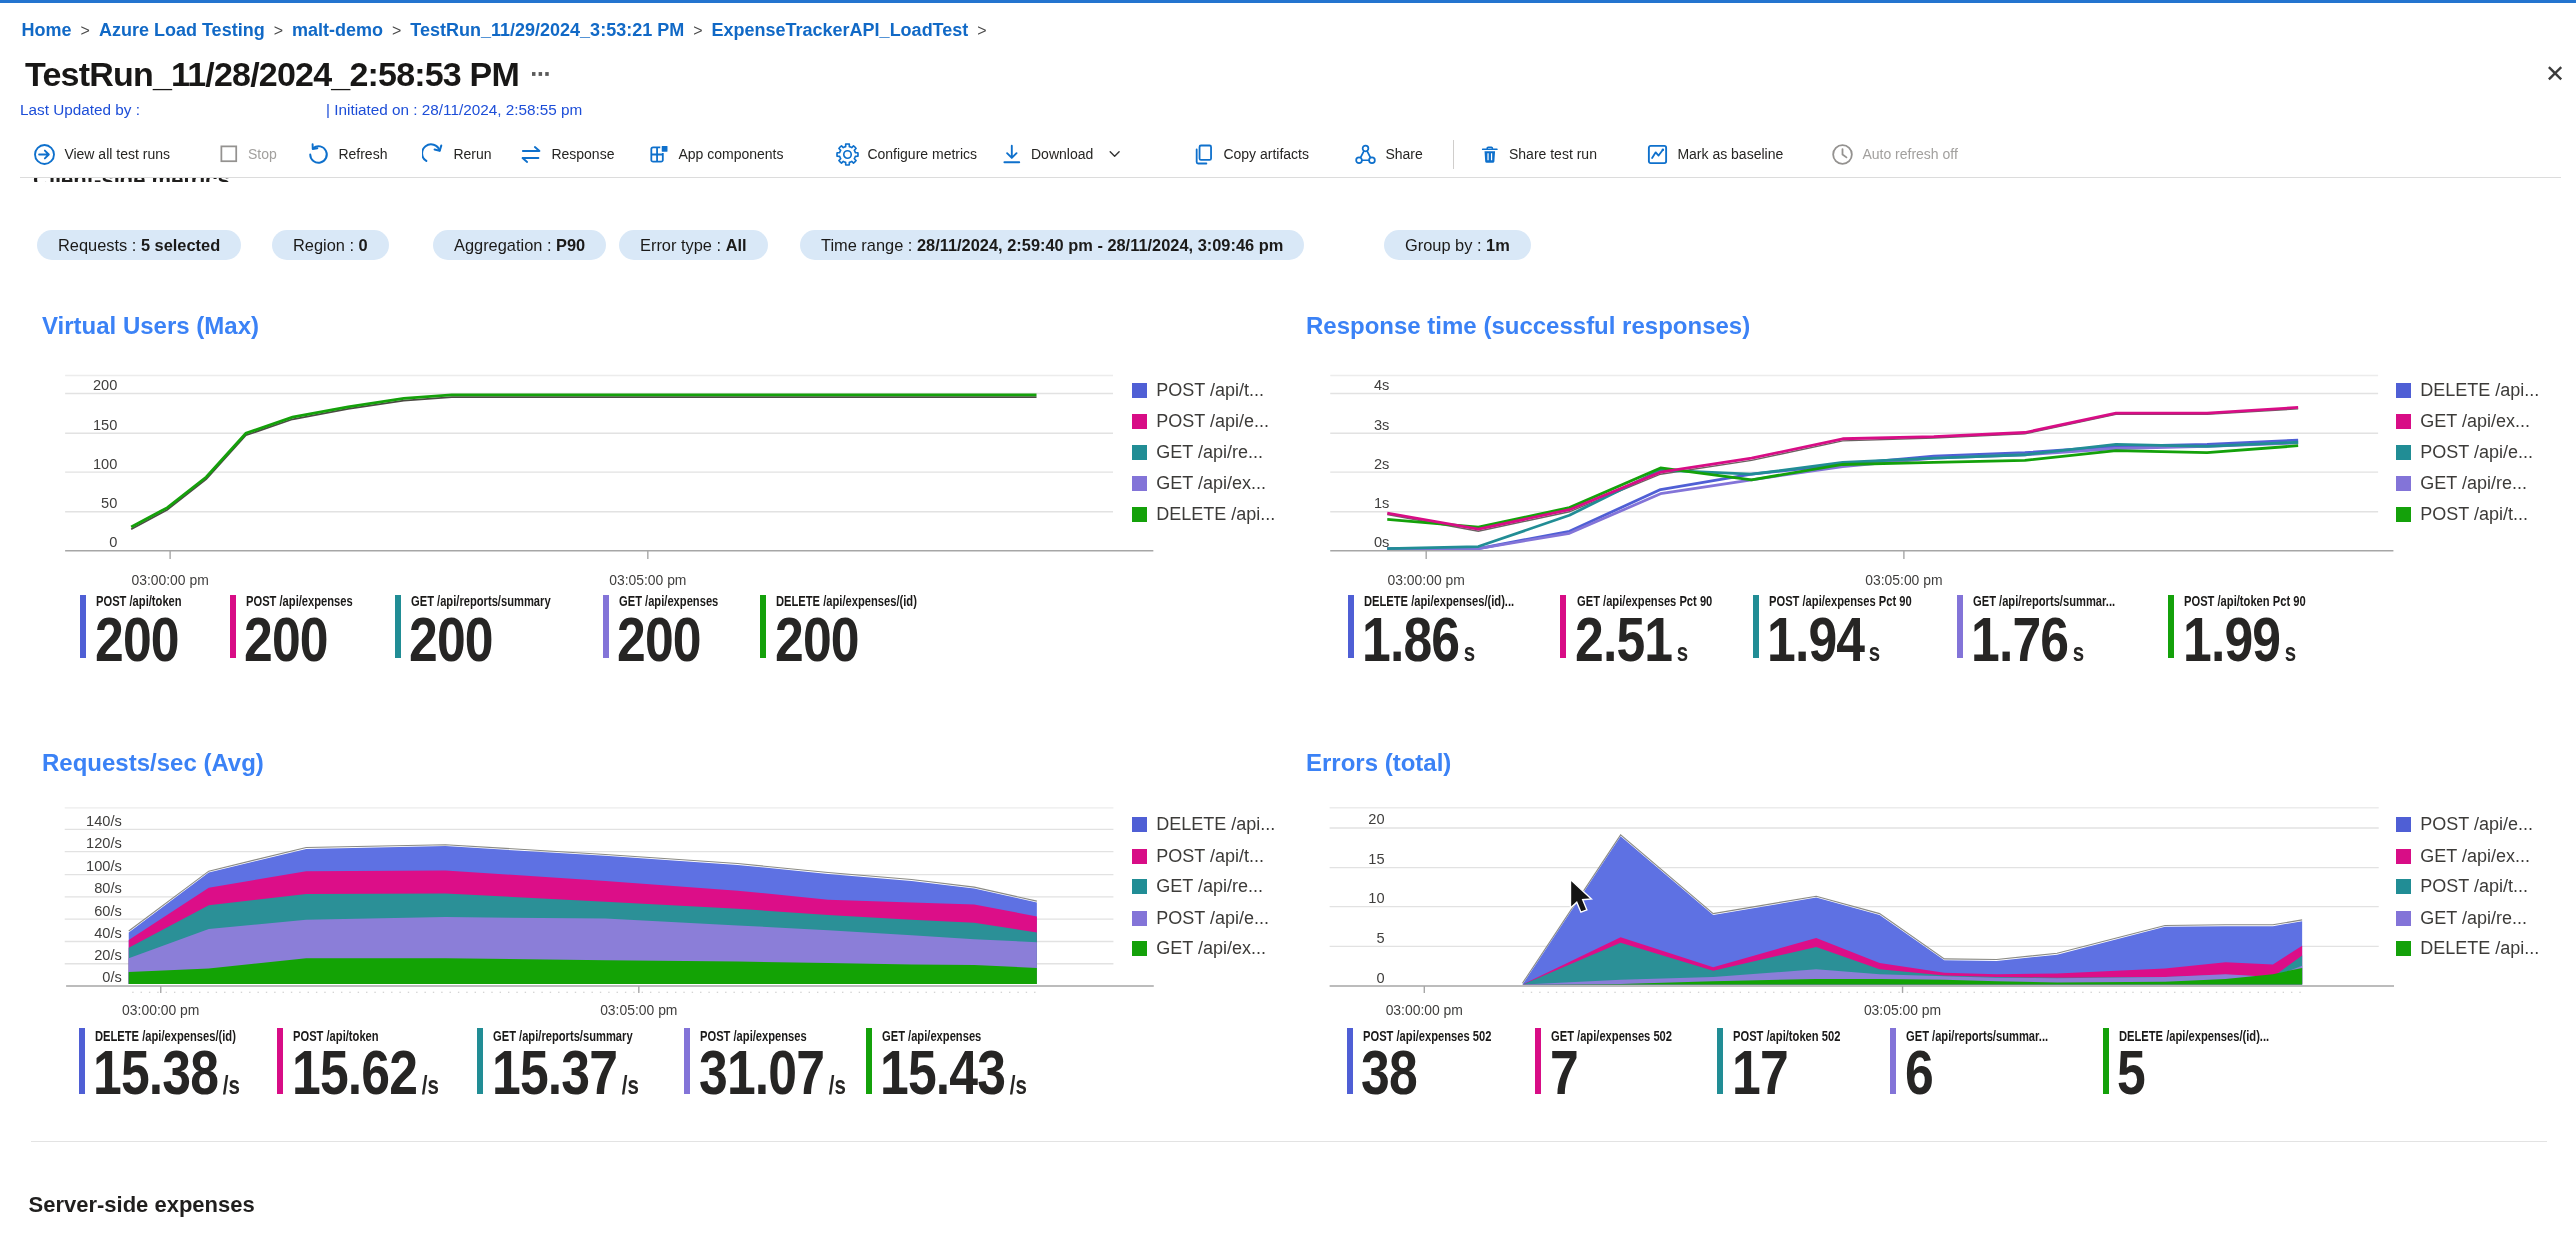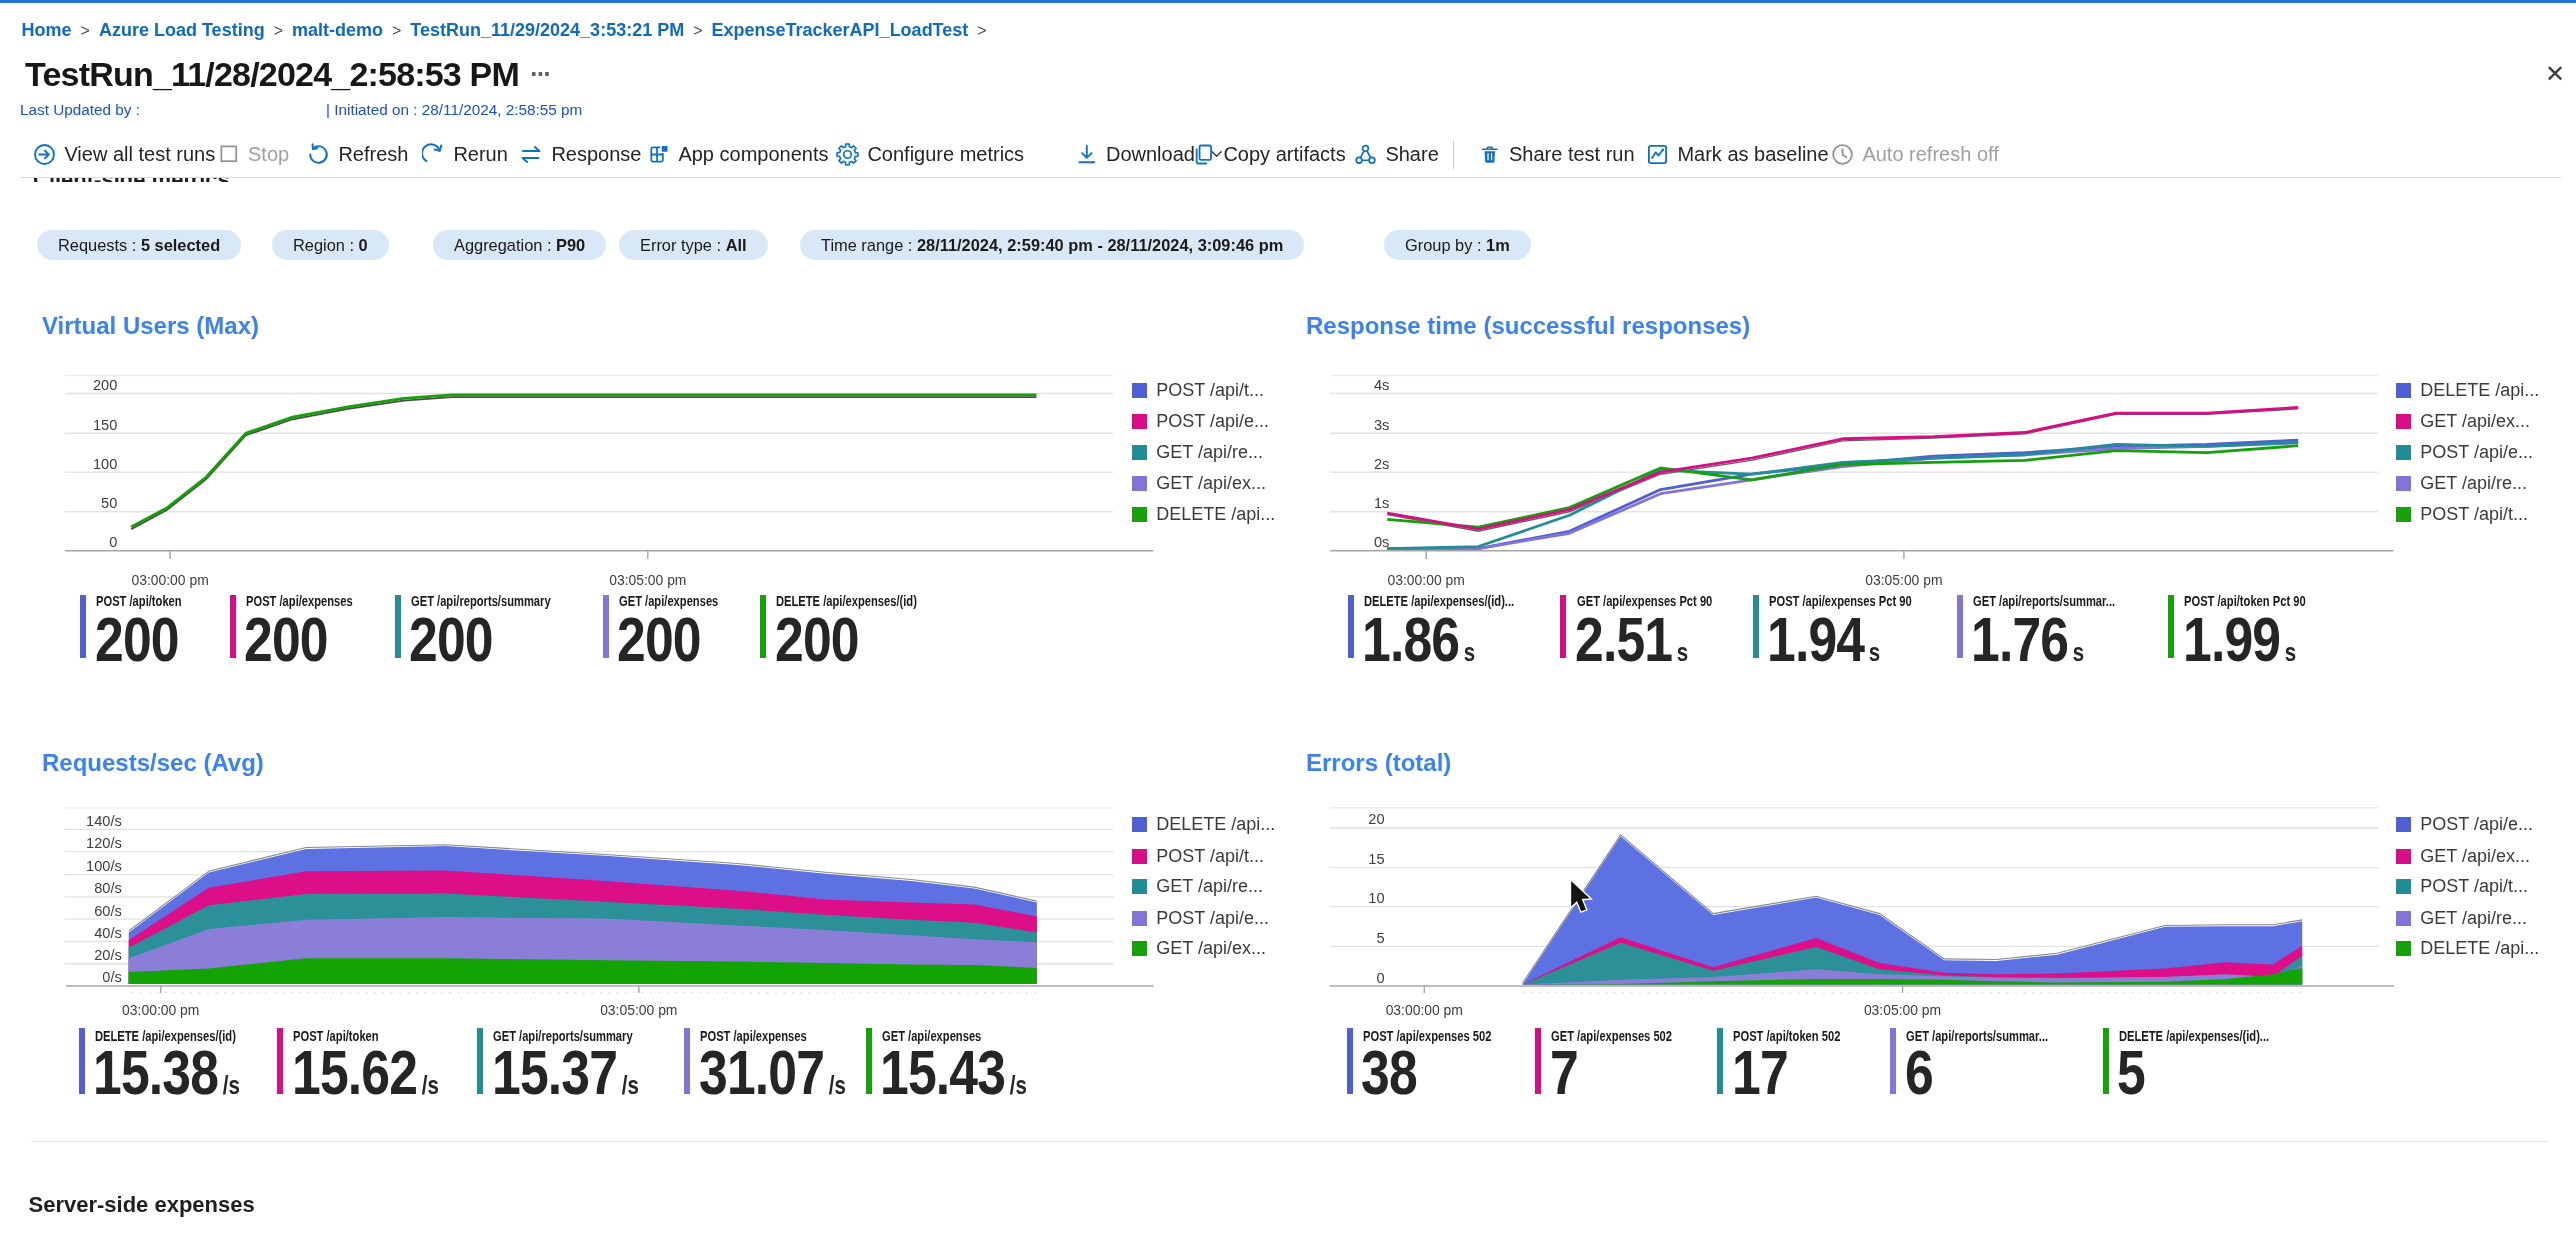--- a/index.html
+++ b/index.html
@@ -5,21 +5,21 @@
   * { margin:0; padding:0; box-sizing:border-box; }
   html,body { width:2576px; height:1233px; background:#ffffff; overflow:hidden;
     font-family:"Liberation Sans", sans-serif; }
   .abs { position:absolute; }
   .topbar { position:absolute; left:0; top:0; width:2576px; height:2.8px; background:#2374cf; }
   .crumbs { position:absolute; left:21.6px; top:19.5px; font-size:18px; font-weight:700; color:#1169c6; white-space:nowrap; }
   .crumbs .sep { color:#4a4a4a; font-weight:400; padding:0 9px; font-size:16px; }
   .title { position:absolute; left:25px; top:55px; font-size:34px; font-weight:700; color:#181716; letter-spacing:-0.8px;}
   .close { position:absolute; left:2545px; top:60px; font-size:24px; color:#3c3c3c; font-weight:400;}
   .meta { position:absolute; top:101px; font-size:15.3px; color:#1d4ed8; white-space:nowrap;}
-  .toolbar { position:absolute; left:0; top:136px; height:36px; width:2080px; font-size:20px; color:#262523; }
+  .toolbar { position:absolute; left:0; top:136px; height:36px; width:2080px; font-size:14px; color:#262523; }
   .titem { position:absolute; top:0; height:36px; display:flex; align-items:center; gap:8.4px; white-space:nowrap;}
   .titem svg { display:block; }
   .tdis { color:#a2a09e; }
   .tdivider { position:absolute; top:3.5px; width:1.4px; height:29px; background:#d0cecc; }
   .cliphead { position:absolute; left:33px; top:177px; height:4.9px; width:292px; overflow:hidden; }
   .cliphead span { display:block; margin-top:-10.4px; font-size:22px; font-weight:700; color:#201f1e; }
   .hr1 { position:absolute; left:19.5px; top:177px; width:2541px; height:1.4px; background:#dcdcdc; }
   .pill { position:absolute; top:230px; height:30px; background:#d9e8f7; border-radius:15.3px; display:inline-flex; align-items:center;
     padding:0 21px; font-size:16.4px; color:#1b1a19; white-space:nowrap; }
   .pill b { font-weight:700; }
@@ -90,21 +90,21 @@
         <rect x="19.5" y="3" width="10" height="10" rx="1.5" fill="#0e70cc" stroke="#fff" stroke-width="2"></rect>
       </svg>
       <span>App components</span>
     </div>
     <div class="titem" style="left:836px">
       <svg width="23" height="23" viewBox="0 0 32 32">
         <path d="M30.4 13.5 A14.6 14.6 0 0 1 30.4 18.5 L26.9 18.6 A11.2 11.2 0 0 1 25.5 21.9 L27.9 24.4 A14.6 14.6 0 0 1 24.4 27.9 L21.9 25.5 A11.2 11.2 0 0 1 18.6 26.9 L18.5 30.4 A14.6 14.6 0 0 1 13.5 30.4 L13.4 26.9 A11.2 11.2 0 0 1 10.1 25.5 L7.6 27.9 A14.6 14.6 0 0 1 4.1 24.4 L6.5 21.9 A11.2 11.2 0 0 1 5.1 18.6 L1.6 18.5 A14.6 14.6 0 0 1 1.6 13.5 L5.1 13.4 A11.2 11.2 0 0 1 6.5 10.1 L4.1 7.6 A14.6 14.6 0 0 1 7.6 4.1 L10.1 6.5 A11.2 11.2 0 0 1 13.4 5.1 L13.5 1.6 A14.6 14.6 0 0 1 18.5 1.6 L18.6 5.1 A11.2 11.2 0 0 1 21.9 6.5 L24.4 4.1 A14.6 14.6 0 0 1 27.9 7.6 L25.5 10.1 A11.2 11.2 0 0 1 26.9 13.4 L30.4 13.5 Z M21.2 16 A5.2 5.2 0 1 0 10.8 16 A5.2 5.2 0 1 0 21.2 16 Z" fill="none" stroke="#0e70cc" stroke-width="2.3" stroke-linejoin="round"></path>
       </svg>
       <span>Configure metrics</span>
     </div>
-    <div class="titem" style="left:1076px">
+    <div class="titem" style="left:1001px">
       <svg width="21.6" height="23" viewBox="0 0 32 32">
         <path d="M16 3 v17 M9 14 L16 21 L23 14" fill="none" stroke="#0e70cc" stroke-width="2.8" stroke-linecap="round" stroke-linejoin="round"></path>
         <path d="M5 27.5 h22" stroke="#0e70cc" stroke-width="2.8" stroke-linecap="round"></path>
       </svg>
       <span>Download</span>
       <svg width="15.3" height="15.3" viewBox="0 0 24 24" style="margin-left:5.6px">
         <path d="M5 9 L12 16 L19 9" fill="none" stroke="#333" stroke-width="2.2" stroke-linecap="round" stroke-linejoin="round"></path>
       </svg>
     </div>
     <div class="titem" style="left:1192px">

